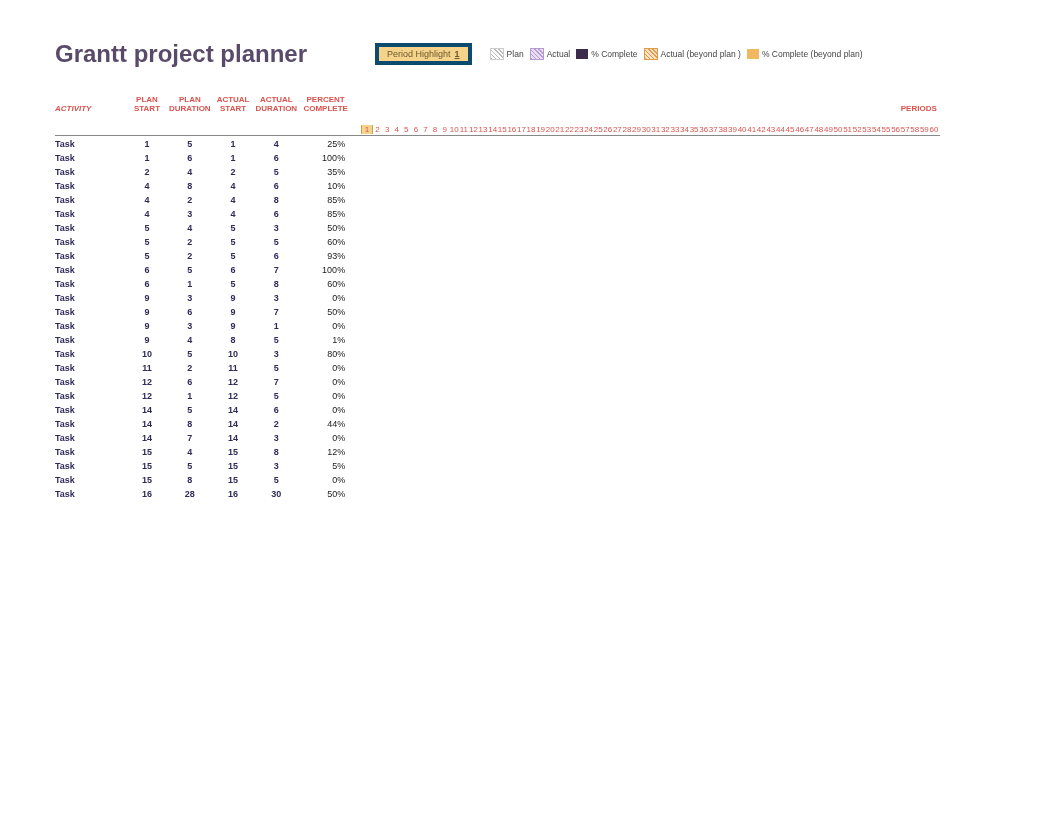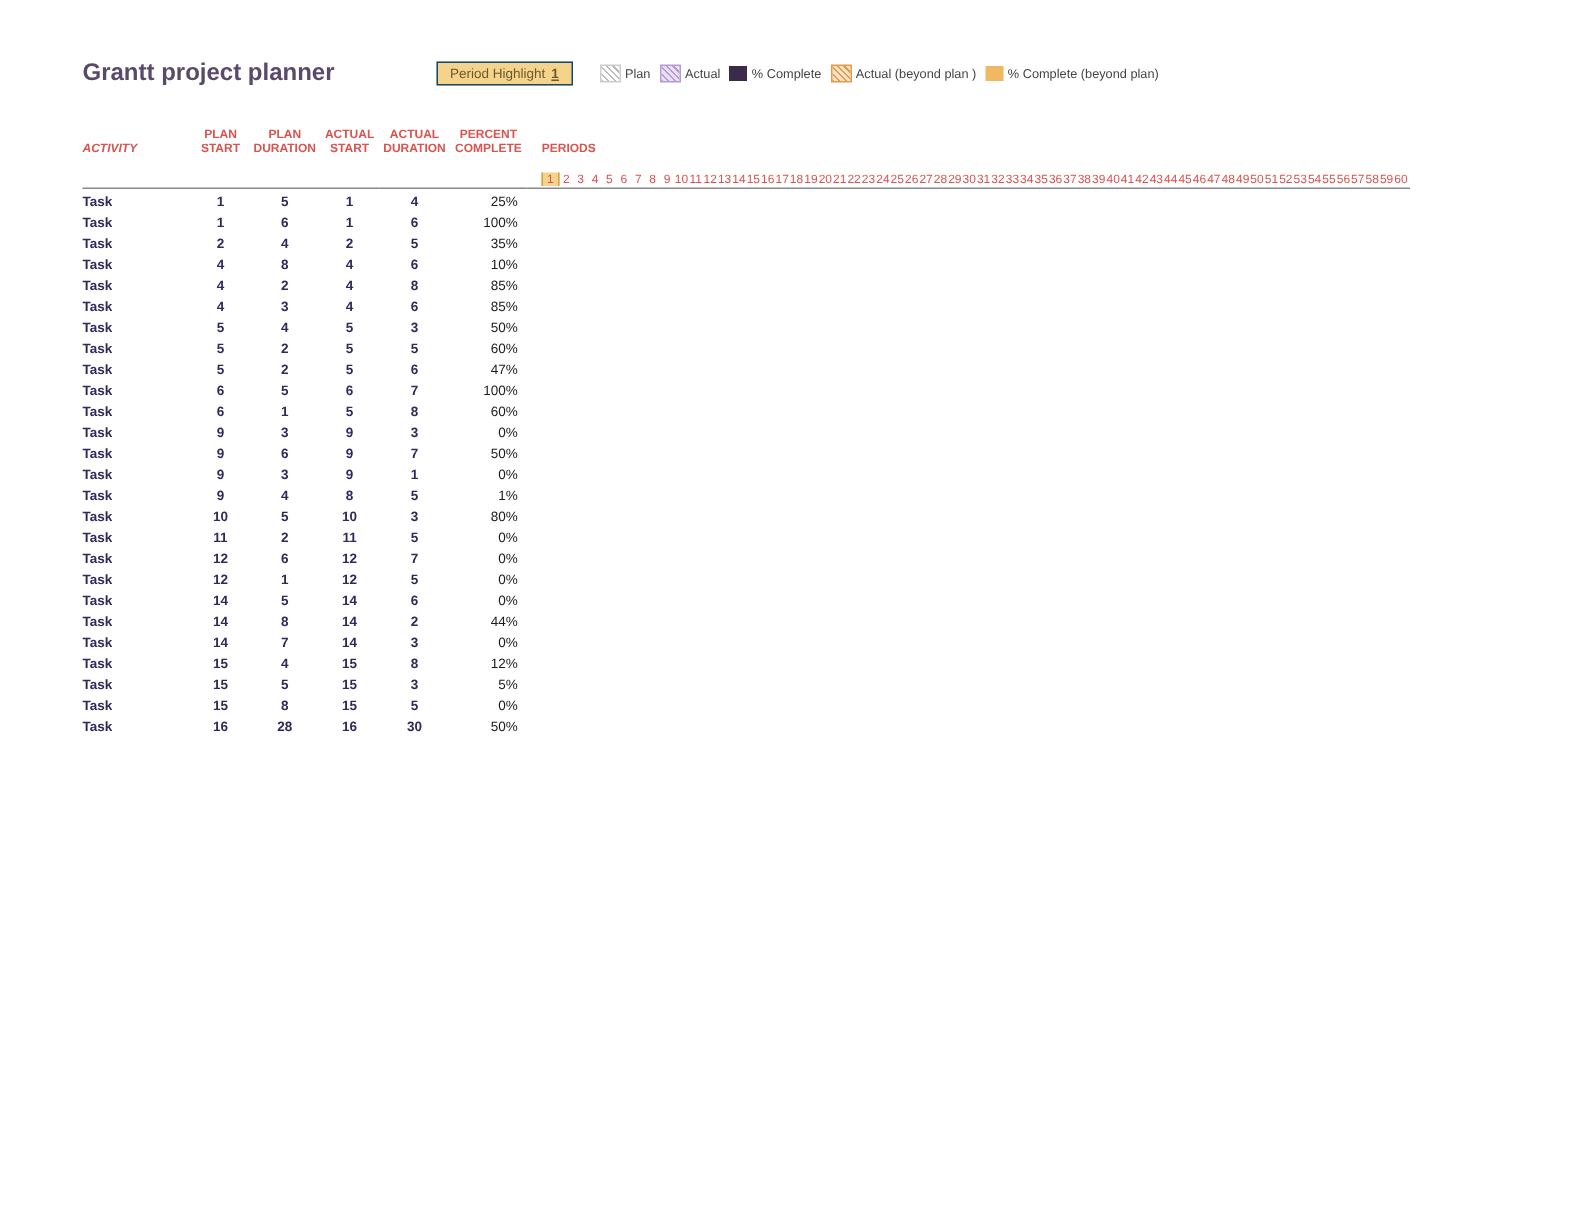--- a/index.html
+++ b/index.html
@@ -13,29 +13,29 @@
   .page {
     padding: 40px 0 0 55px;
     width: 1000px;
   }
   .top-row {
     display: flex;
     align-items: center;
     gap: 18px;
   }
   .title {
-    font-size: 16px;
+    font-size: 24px;
     font-weight: 600;
     color: #5a4a6a;
     margin-right: 50px;
     white-space: nowrap;
   }
   .highlight-box {
     background: #f6d38b;
-    border: 1px solid #0c4a6e;
+    border: 4px solid #0c4a6e;
     padding: 2px 8px;
     font-size: 9px;
     color: #6b5a2e;
     display: flex;
     align-items: center;
     gap: 4px;
     white-space: nowrap;
   }
   .highlight-box .num {
     font-weight: 600;
@@ -91,21 +91,21 @@
     color: #d9534f;
     font-weight: 700;
     font-size: 8px;
     text-align: center;
     padding: 0 3px 10px 3px;
     vertical-align: bottom;
     line-height: 1.1;
   }
   .colhead td.activity { text-align:left; padding-left:0; width:70px;font-style:italic;}
   .colhead td.numcol { width:32px; }
-  .colhead td.periods-label { text-align:left; color:#d9534f; padding-left:10px;}
+  .colhead td.periods-label { text-align:right; color:#d9534f; padding-left:10px;}
   
   td.act {
     color:#2e2a5a;
     font-weight:600;
     padding:2px 0;
     width:70px;
     margin-top:32px;
   }
   td.num {
     color:#2e2a5a;
@@ -281,21 +281,21 @@
             <td class="num">5</td>
             <td class="pct">60%</td>
             <td></td>
           </tr>
           <tr>
             <td class="act">Task</td>
             <td class="num">5</td>
             <td class="num">2</td>
             <td class="num">5</td>
             <td class="num">6</td>
-            <td class="pct">47%</td>
+            <td class="pct">93%</td>
             <td></td>
           </tr>
           <tr>
             <td class="act">Task</td>
             <td class="num">6</td>
             <td class="num">5</td>
             <td class="num">6</td>
             <td class="num">7</td>
             <td class="pct">100%</td>
             <td></td>

